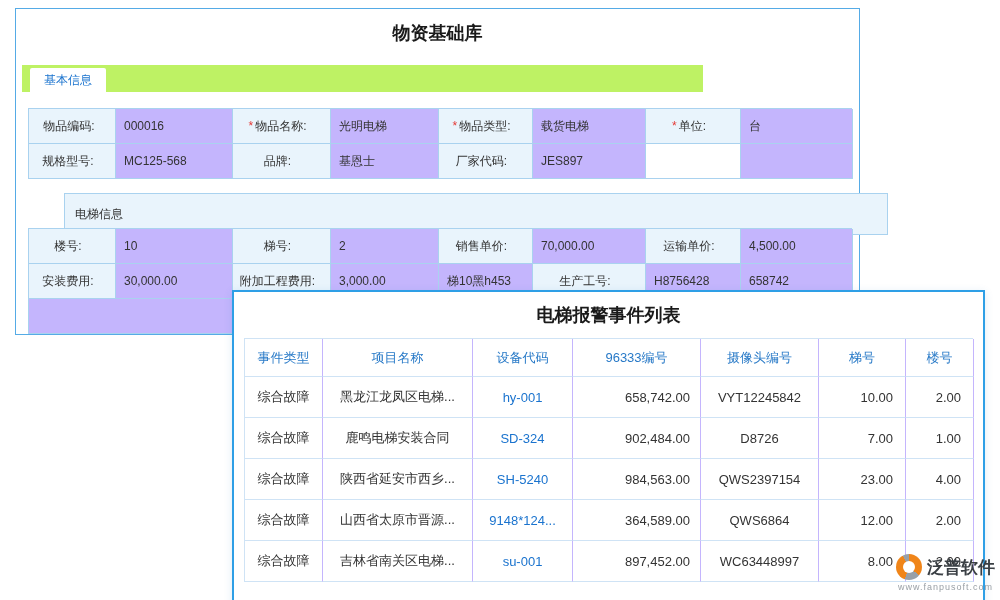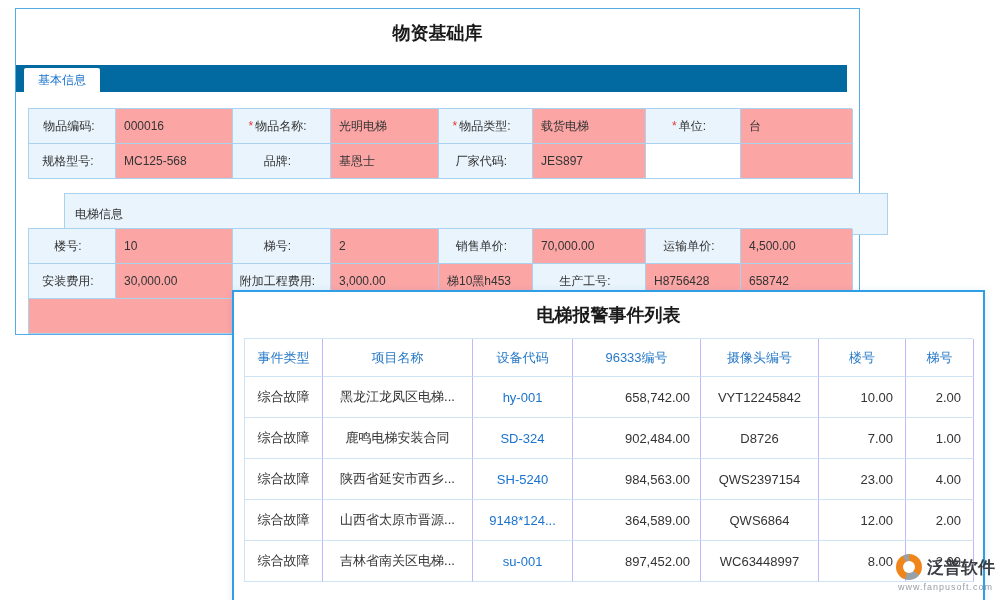--- a/index.html
+++ b/index.html
@@ -14,22 +14,22 @@
   .main-window {
     position:absolute; left:15px; top:8px; width:845px; height:327px;
     background:#fff; border:1px solid #55abe6; box-sizing:border-box;
     z-index:1;
   }
   .mw-title {
     position:absolute; left:0; top:12px; width:100%;
     text-align:center; font-size:18px; font-weight:bold; color:#1a1a1a;
   }
   .tab-strip {
-    position:absolute; left:0; top:56px; width:831px; height:27px;
-    background:#0369a1;
+    position:absolute; left:6px; top:56px; width:681px; height:27px;
+    background:#bef264;
   }
   .tab-active {
     position:absolute; left:8px; top:3px; height:24px;
     background:#ffffff; color:#1a73ce; font-size:12px;
     display:flex; align-items:center; padding:0 14px;
     border-radius:2px 2px 0 0;
   }
 
   .grid-form {
     position:absolute; left:12px; width:824px;
@@ -41,21 +41,21 @@
   .basic-form   { top:99px; }
   .elevator-form{ top:219px; }
   .cell {
     height:35px; box-sizing:border-box;
     border-right:1px solid #a9d2ef; border-bottom:1px solid #a9d2ef;
     display:flex; align-items:center; font-size:12px; color:#333;
     overflow:hidden; white-space:nowrap;
   }
   .cell.label { background:#e9f4fc; justify-content:center; padding-right:8px; }
   .cell.label.blank { background:#ffffff; }
-  .cell.value { background:#fca5a5; padding-left:8px; }
+  .cell.value { background:#c4b5fd; padding-left:8px; }
   .req { color:#e53935; margin-right:2px; }
   .span6 { grid-column: span 6; }
 
   .section-header {
     position:absolute; left:12px; top:184px; width:824px; height:42px;
     background:#e9f4fc; border:1px solid #a9d2ef; box-sizing:border-box;
     display:flex; align-items:center; padding-left:10px; font-size:12px; color:#333;margin-left:36px;
   }
 
   
@@ -183,22 +183,22 @@
 <div class="alarm-window">
   <div class="aw-title">电梯报警事件列表</div>
 
   <div class="alarm-table">
 
     <div class="tcell head">事件类型</div>
     <div class="tcell head">项目名称</div>
     <div class="tcell head">设备代码</div>
     <div class="tcell head">96333编号</div>
     <div class="tcell head">摄像头编号</div>
+    <div class="tcell head">梯号</div>
     <div class="tcell head">楼号</div>
-    <div class="tcell head">梯号</div>
 
     <div class="trow">
       <div class="tcell body al-c">综合故障</div>
       <div class="tcell body al-c">黑龙江龙凤区电梯...</div>
       <div class="tcell body al-c">
           <span class="link">hy-001</span>
         </div>
       <div class="tcell body al-r10">658,742.00</div>
       <div class="tcell body al-c">VYT12245842</div>
       <div class="tcell body al-r12">10.00</div>

